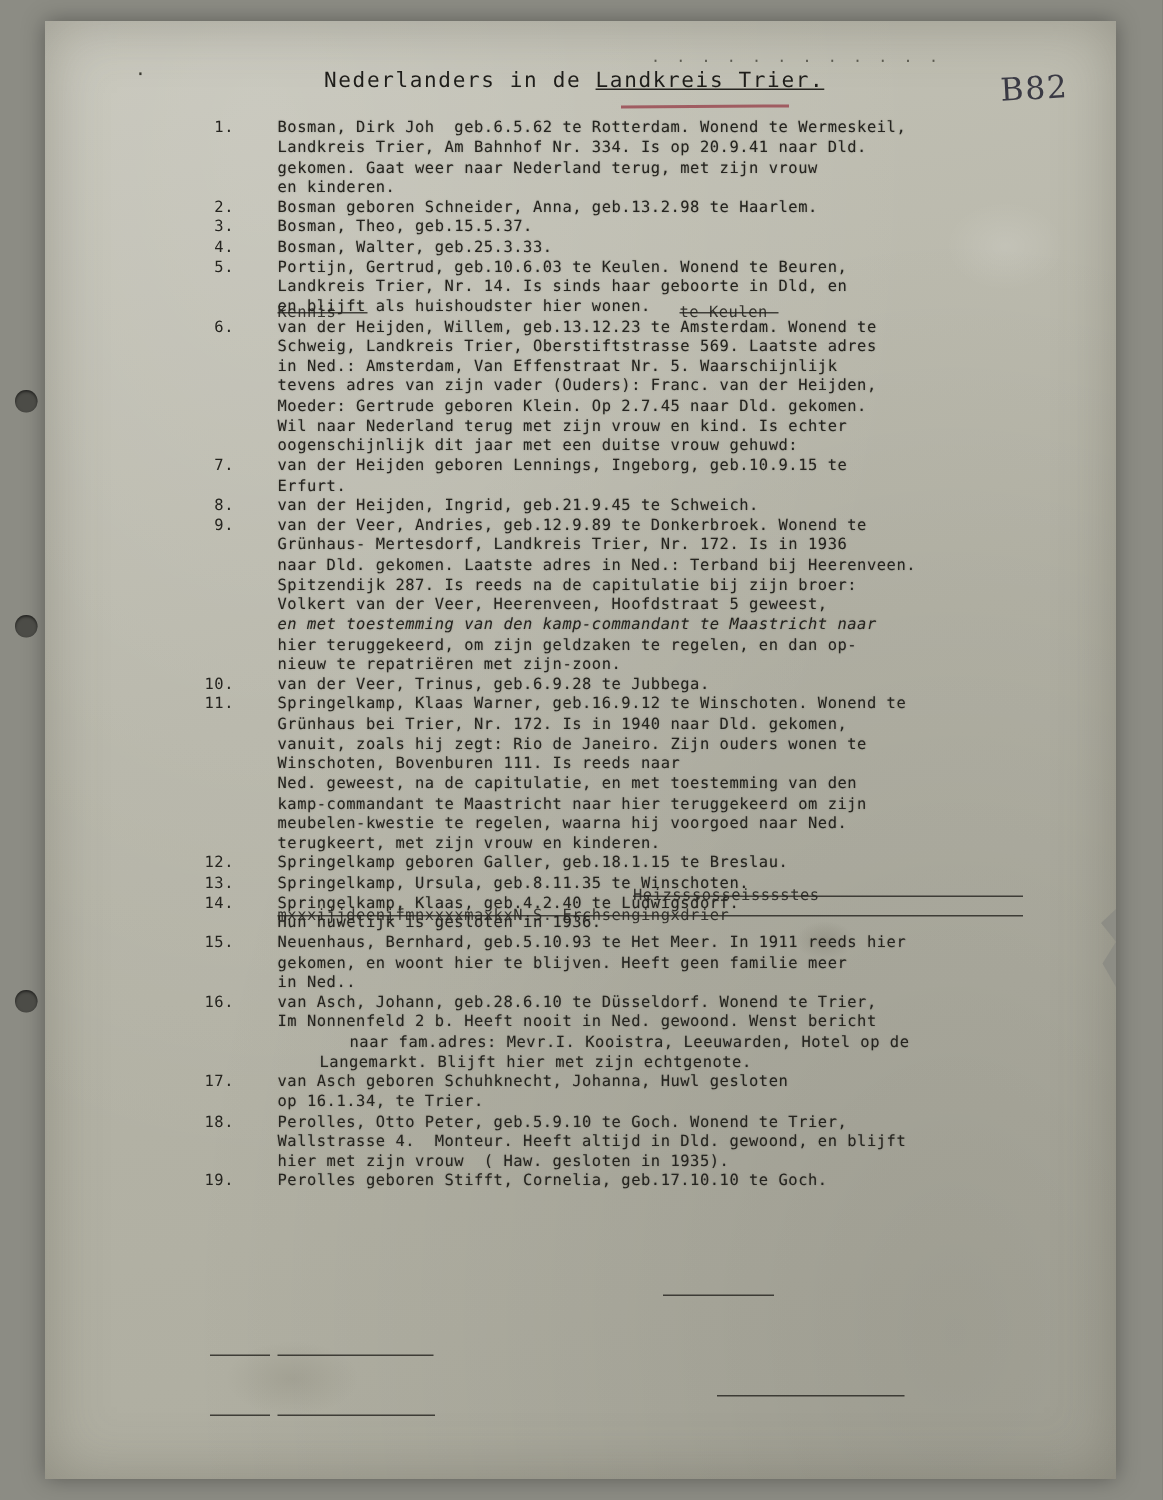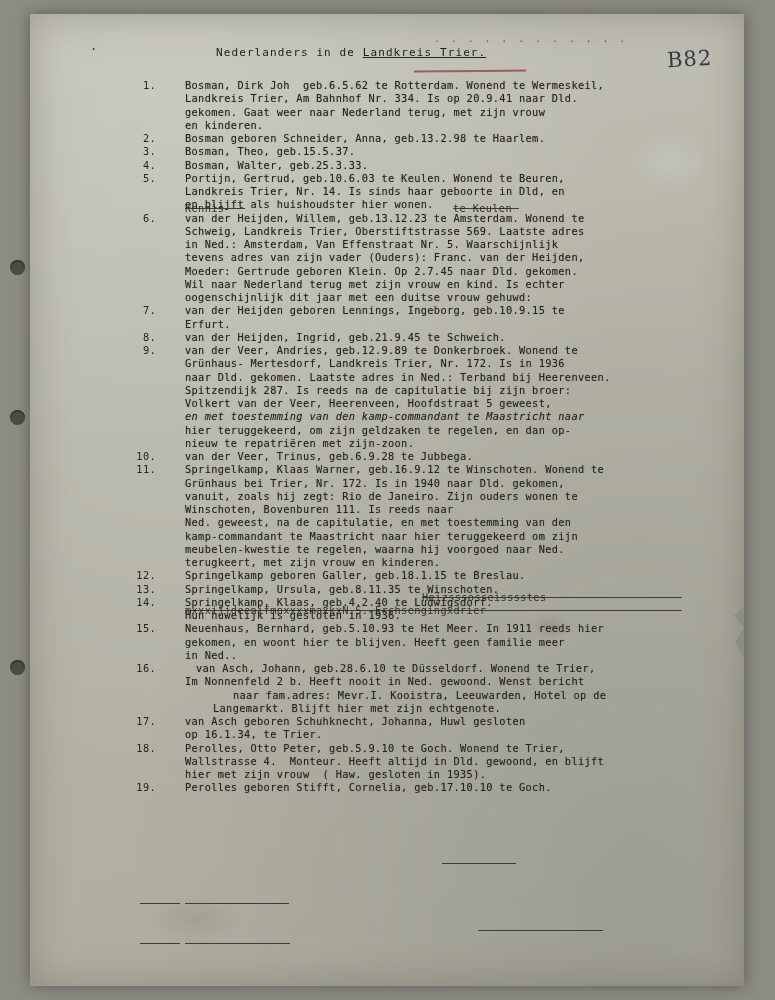--- a/index.html
+++ b/index.html
@@ -63,21 +63,21 @@
     white-space: pre;
     text-align: right;
     width: 34px;
   }
   
   #title {
     position: absolute;
     left: 186px;
     top: 32px;
     font-family: "DejaVu Sans Mono", monospace;
-    font-size: 11px;
+    font-size: 14px;
     letter-spacing: 1.1px;
     color: #1f1e1a;
     white-space: pre;
   }
   #title .und {
     text-decoration: underline;
     text-decoration-color: #262520;
   }
   #title-redline {
     position: absolute;
@@ -231,21 +231,21 @@
         <div class="num" style="left: 92px; top: 568.5px;">13.</div>
         <div class="line" style="left: 155px; top: 568.5px;">Springelkamp, Ursula, geb.8.11.35 te Winschoten.</div>
         <div class="num" style="left: 92px; top: 581.75px;">14.</div>
         <div class="line" style="left: 155px; top: 581.75px;">Springelkamp, Klaas, geb.4.2.40 te Ludwigsdorf.</div>
         <div class="line" style="left: 155px; top: 595px;">Hun huwelijk is gesloten in 1936.</div>
         <div class="num" style="left: 92px; top: 608.25px;">15.</div>
         <div class="line" style="left: 155px; top: 608.25px;">Neuenhaus, Bernhard, geb.5.10.93 te Het Meer. In 1911 reeds hier</div>
         <div class="line" style="left: 155px; top: 621.5px;">gekomen, en woont hier te blijven. Heeft geen familie meer</div>
         <div class="line" style="left: 155px; top: 634.75px;">in Ned..</div>
         <div class="num" style="left: 92px; top: 648px;">16.</div>
-        <div class="line" style="left: 166px; top: 648px; text-align: center;">van Asch, Johann, geb.28.6.10 te Düsseldorf. Wonend te Trier,</div>
+        <div class="line" style="left: 155px; top: 648px; text-align: center;">van Asch, Johann, geb.28.6.10 te Düsseldorf. Wonend te Trier,</div>
         <div class="line" style="left: 155px; top: 661.25px;">Im Nonnenfeld 2 b. Heeft nooit in Ned. gewoond. Wenst bericht</div>
         <div class="line" style="left: 155px; top: 674.5px; margin-left: 48px;">naar fam.adres: Mevr.I. Kooistra, Leeuwarden, Hotel op de</div>
         <div class="line" style="left: 155px; top: 687.75px; margin-left: 28px;">Langemarkt. Blijft hier met zijn echtgenote.</div>
         <div class="num" style="left: 92px; top: 701px;">17.</div>
         <div class="line" style="left: 155px; top: 701px;">van Asch geboren Schuhknecht, Johanna, Huwl gesloten</div>
         <div class="line" style="left: 155px; top: 714.25px;">op 16.1.34, te Trier.</div>
         <div class="num" style="left: 92px; top: 727.5px;">18.</div>
         <div class="line" style="left: 155px; top: 727.5px;">Perolles, Otto Peter, geb.5.9.10 te Goch. Wonend te Trier,</div>
         <div class="line" style="left: 155px; top: 740.75px;">Wallstrasse 4.  Monteur. Heeft altijd in Dld. gewoond, en blijft</div>
         <div class="line" style="left: 155px; top: 754px;">hier met zijn vrouw  ( Haw. gesloten in 1935).</div>

